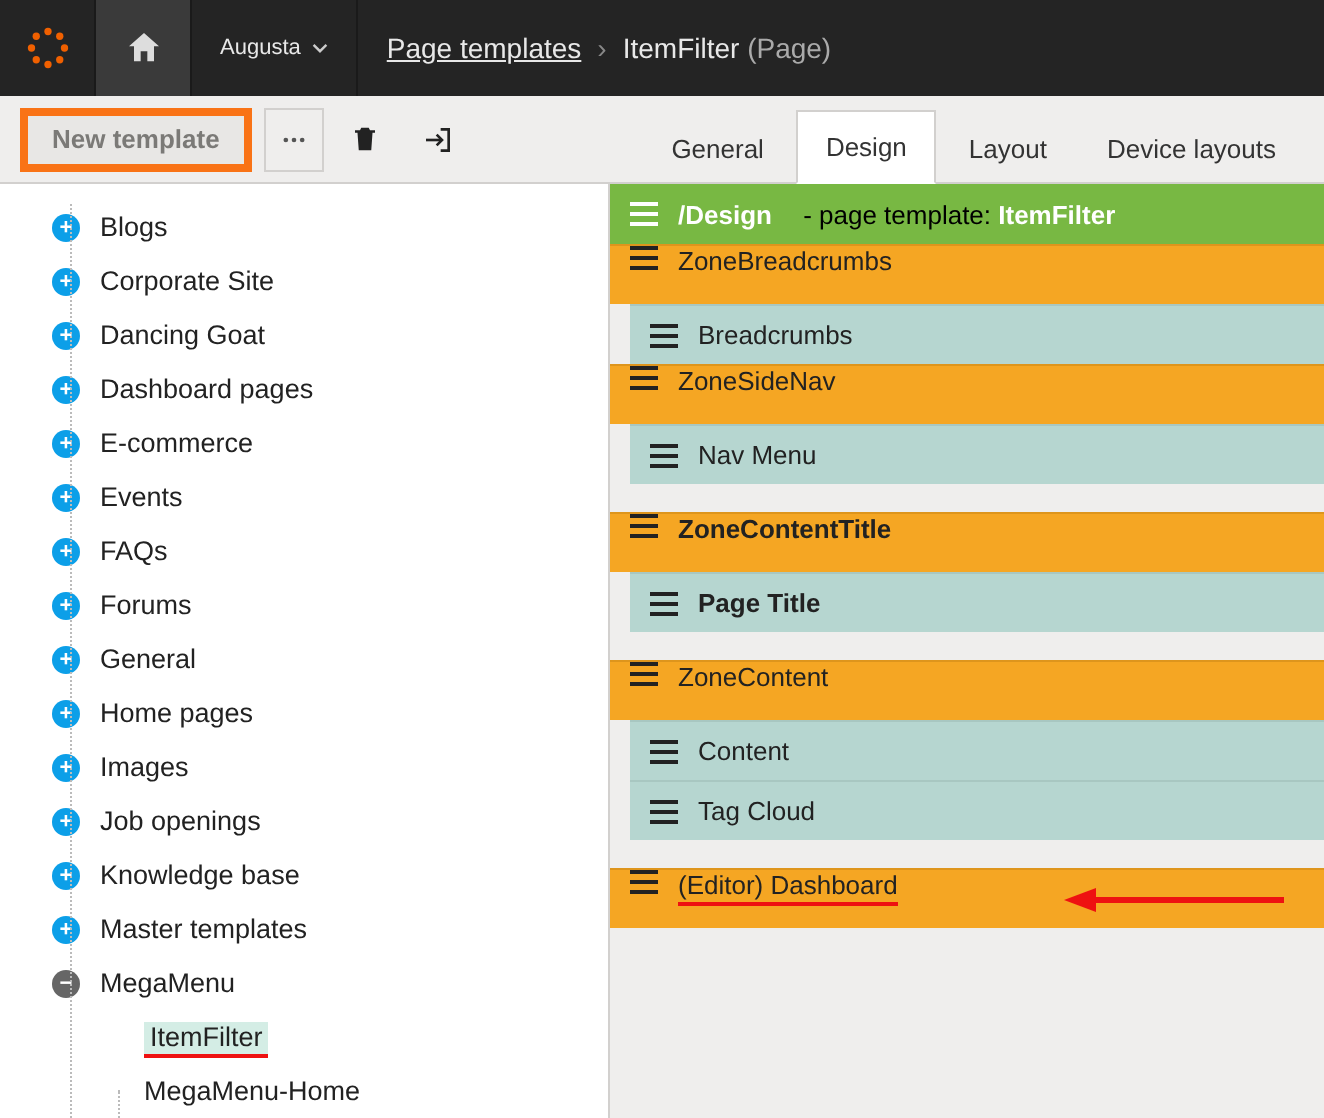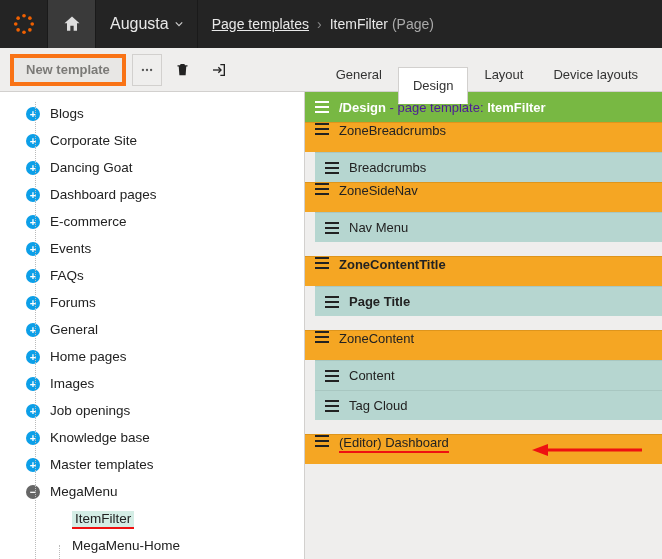--- a/index.html
+++ b/index.html
@@ -1,54 +1,54 @@
 <!DOCTYPE html>
 <html><head>
 <meta charset="utf-8">
 <style>
   * { box-sizing: border-box; margin: 0; padding: 0; }
   html, body { width: 662px; height: 559px; font-family: "Segoe UI", Arial, sans-serif; font-size: 13px; color: #222; background: #efeeed; overflow: hidden; }
   
   .topbar { height: 48px; background: #242424; display: flex; align-items: center; color: #e8e8e8; }
   .topbar .sq { width: 48px; height: 48px; display:flex; align-items:center; justify-content:center; background:#3a3a3a; border-right:1px solid #1a1a1a; }
   .topbar .sq.logo { background:#242424; }
-  .topbar .sitebtn { padding: 0 14px; height:48px; display:flex; align-items:center; gap:6px; color:#e8e8e8; font-size:16px; border-right:1px solid #1a1a1a; }
+  .topbar .sitebtn { padding: 0 14px; height:48px; display:flex; align-items:center; gap:6px; color:#e8e8e8; font-size:11px; border-right:1px solid #1a1a1a; }
   .topbar .crumbs { padding: 0 14px; display:flex; align-items:center; gap:8px; font-size:14px; }
   .topbar .crumbs a { color:#e8e8e8; text-decoration: underline; }
   .topbar .crumbs .sep { color:#888; }
   .topbar .crumbs .cur { color:#e8e8e8; }
   .topbar .crumbs .cur .paren { color:#aaa; }
   .chev svg, .iconbox svg { display:block; }
   
   .toolbar { height: 44px; display:flex; align-items:center; padding: 0 10px; gap:6px; border-bottom:1px solid #d2d0ce; }
   .btn-new { height:32px; padding:0 12px; background:#e8e7e5; border:4px solid #f97316; color:#7b7a77; font-weight:600; font-size:13px; display:flex; align-items:center; }
   .btn-sq { width:30px; height:32px; display:flex; align-items:center; justify-content:center; border:1px solid #d2d0ce; background:#efeeed; color:#333; }
   .btn-icon { width:30px; height:32px; display:flex; align-items:center; justify-content:center; color:#333; }
   .toolbar .spacer { flex:1; }
   
   .tabs { display:flex; align-items:flex-end; height:44px; gap:2px; }
   .tab { padding: 10px 14px 10px; font-size:13px; color:#333; }
-  .tab.active { background:#fff; border:1px solid #d2d0ce; border-bottom:1px solid #fff; position:relative; top:12px; }
+  .tab.active { background:#fff; border:1px solid #d2d0ce; border-bottom:1px solid #fff; position:relative; top:0; }
   
   .main { display:flex; height: calc(559px - 48px - 44px); }
   .treepane { width: 305px; background:#fff; border-right:1px solid #d2d0ce; padding-top:8px; overflow:hidden; position:relative; }
   .treepane .vline { position:absolute; left:35px; top:10px; bottom:0; width:0; border-left:1px dotted #bbb; }
   .treepane .vline2 { position:absolute; left:59px; top:453px; bottom:0; width:0; border-left:1px dotted #bbb; }
   .node { display:flex; align-items:center; height:27px; padding-left:26px; gap:10px; }
   .node .pm { width:14px; height:14px; border-radius:50%; background:#0c9fe8; color:#fff; font-size:11px; line-height:14px; text-align:center; font-weight:700; }
   .node .pm.minus { background:#666; }
   .node .label { font-size:13.5px; color:#222; }
   .childnode { display:flex; align-items:center; height:27px; padding-left:72px; gap:10px; }
   .childnode .label { font-size:13.5px; }
   .selected { background:#d4ede5; padding:0 3px; }
   .ul-red { border-bottom:2px solid #e11; padding-bottom:1px; }
   
   .design { flex:1; overflow:hidden; }
   .d-head { background:#78b843; color:#fff; display:flex; align-items:center; height:30px; padding:0 10px; gap:10px; font-size:13px; }
-  .d-head .thin { color:#4c1d95; }
+  .d-head .thin { color:#000000;margin-left:12px; }
   .zone { background:#f5a623; color:#222; display:flex; align-items:flex-start; height:30px; padding:0 10px; gap:10px; font-size:13px; margin-top:0; border-top:1px solid #de951c; }
   .part { background:#b6d6d0; color:#222; display:flex; align-items:center; height:30px; padding:0 10px; gap:10px; font-size:13px; margin-left:10px; border-top:1px solid #a8c7c1; }
   .gap { height:14px; }
   .bold { font-weight:700; }
   .hamb svg { display:block; }
   .rel { position:relative; }
   .arrow { position:absolute; right:20px; top:6px; }
 </style>
 </head>
 <body>

